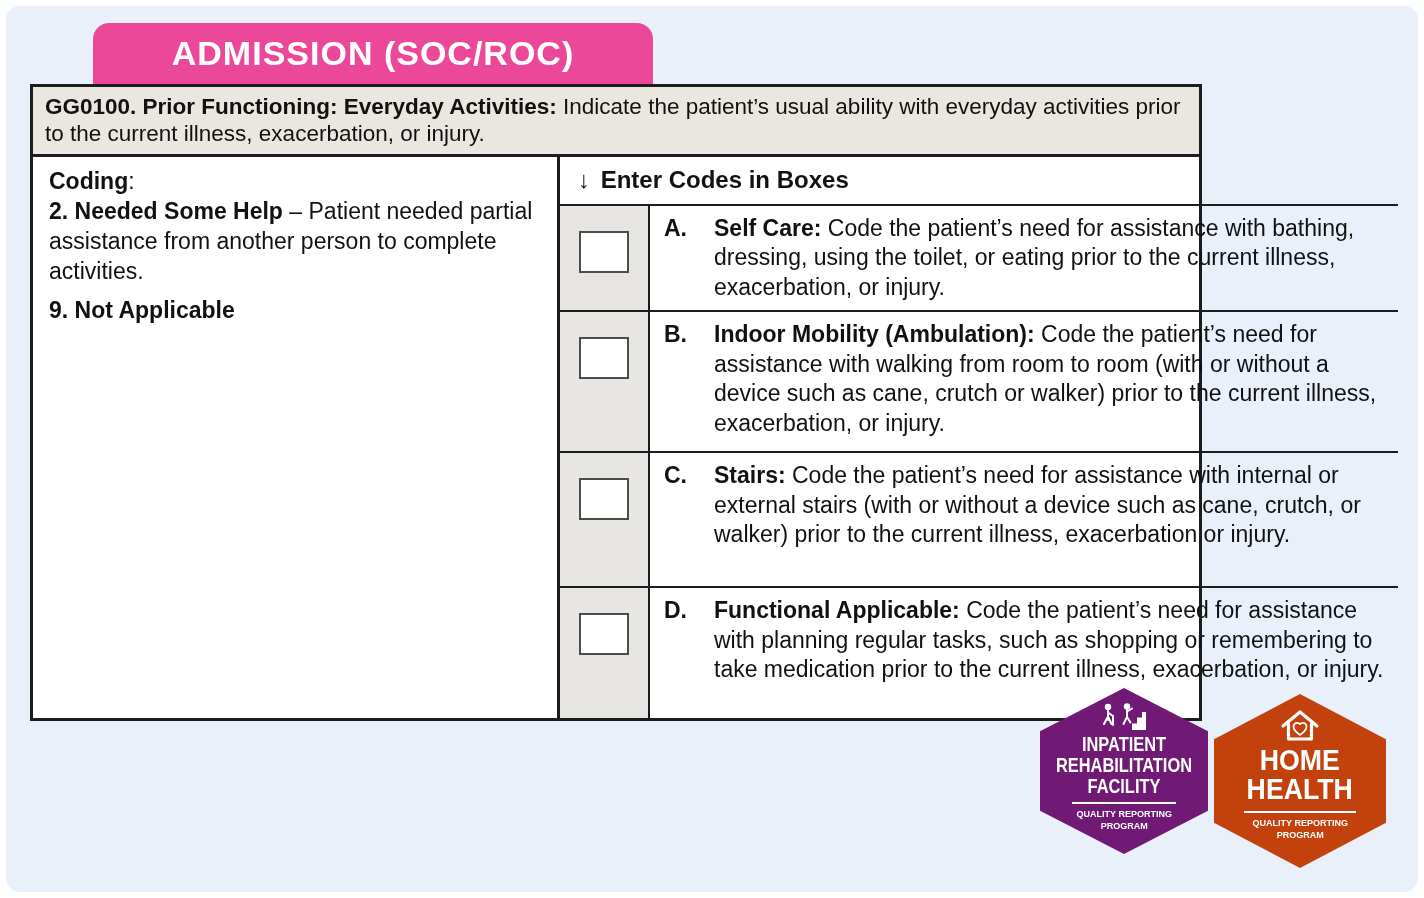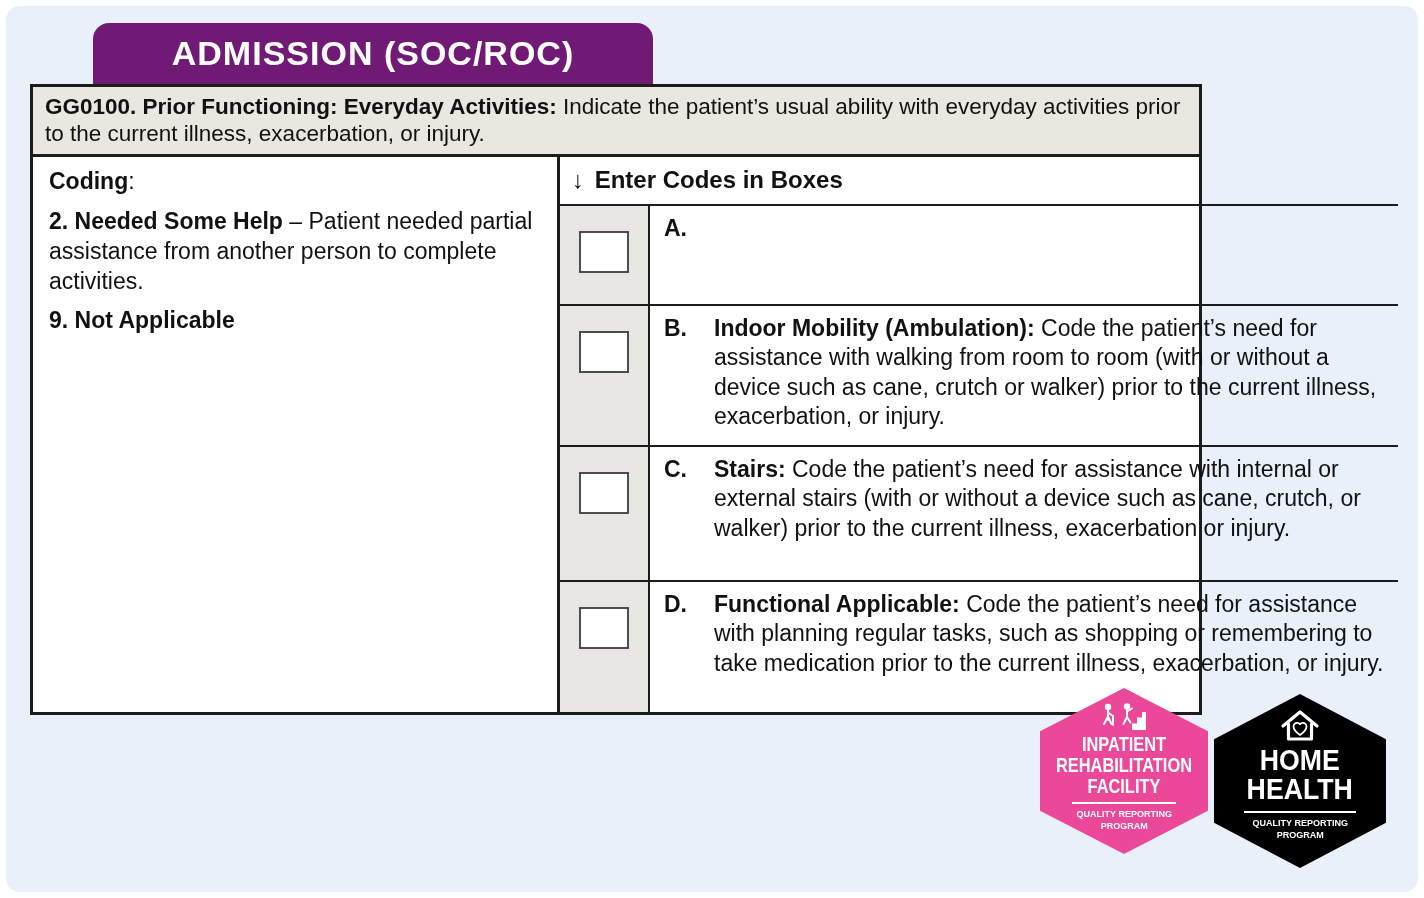--- a/index.html
+++ b/index.html
@@ -5,47 +5,47 @@
   * { box-sizing: border-box; }
   html,body { margin:0; padding:0; }
   body {
     width:1424px; height:898px; position:relative; background:#ffffff;
     font-family:"Liberation Sans", sans-serif; color:#111;
   }
   .panel { position:absolute; inset:6px; background:#e9f0f9; border-radius:14px; }
 
   .tab {
     position:absolute; left:93px; top:23px; width:560px; height:66px;
-    background:#701a75; border-radius:16px 16px 0 0;
+    background:#ec4899; border-radius:16px 16px 0 0;
     color:#fff; font-size:34px; font-weight:bold; letter-spacing:1px;
     text-align:center; line-height:60px;
   }
 
   .form {
     position:absolute; left:30px; top:84px; width:1172px;
     background:#fff; border:3px solid #1c1c1c;
   }
   .form-header {
     background:#e9e7e0; border-bottom:3px solid #1c1c1c;
     padding:6px 12px; font-size:22.5px; line-height:1.22;
   }
   .b { font-weight:bold; }
 
   .form-body { display:flex; align-items:stretch; }
 
   .coding-cell {
     width:527px; flex:0 0 527px; border-right:3px solid #1c1c1c;
     padding:8px 16px; font-size:23px; line-height:1.3;
   }
-  .coding-title { margin:2px 0 10px; }
+  .coding-title { margin:2px 0 0; }
   .copt { margin:0 0 10px; }
 
   .entry-cell { flex:1; display:flex; flex-direction:column; }
   .entry-header {
-    height:49px; padding:9px 10px 6px; font-size:24px; font-weight:bold;
+    height:49px; padding:9px 16px 6px; font-size:24px; font-weight:bold;
     border-bottom:2px solid #1c1c1c;
   }
   .arrow { font-weight:bold; padding:0 4px 0 2px; }
 
   .entry-row { display:flex; border-bottom:2px solid #1c1c1c; }
   .entry-row:last-child { border-bottom:none; }
   .row-a { min-height:100px; }
   .row-b { min-height:141px; }
   .row-c { min-height:135px; }
   .row-d { min-height:130px; }
@@ -54,22 +54,22 @@
   .codebox { width:50px; height:42px; background:#fff; border:2px solid #4c4c4c; margin:25px auto 0; }
 
   .entry-text { display:flex; padding:8px 8px 8px 14px; font-size:23px; line-height:1.28; }
   .letter { font-weight:bold; width:50px; flex:0 0 50px; }
   .desc { width:676px; }
 
   .badge {
     position:absolute; color:#fff; text-align:center;
     clip-path:polygon(50% 0, 100% 26%, 100% 74%, 50% 100%, 0 74%, 0 26%);
   }
-  .badge-irf { left:1040px; top:688px; width:168px; height:166px; background:#ec4899; }
-  .badge-hh  { left:1214px; top:694px; width:172px; height:174px; background:#000000; }
+  .badge-irf { left:1040px; top:688px; width:168px; height:166px; background:#701a75; }
+  .badge-hh  { left:1214px; top:694px; width:172px; height:174px; background:#c2410c; }
   .badge-inner { display:flex; flex-direction:column; align-items:center; padding-top:15px; }
   .badge-icon { margin-bottom:2px; }
   .badge-title { font-weight:bold; line-height:1.05; }
   .badge-irf .badge-title { font-size:20px; transform:scaleX(0.82); }
   .badge-hh  .badge-title { font-size:29px; transform:scaleX(0.92); line-height:1.0; margin-top:2px; }
   .badge-title span { display:block; }
   .badge-rule { height:2px; background:#fff; margin:5px 0 4px; }
   .badge-irf .badge-rule { width:104px; }
   .badge-hh  .badge-rule { width:112px; margin-top:7px; }
   .badge-sub { font-size:9.5px; font-weight:bold; line-height:1.3; transform:scaleX(0.95); }
@@ -110,20 +110,21 @@
         <span class="arrow">↓</span>
         <span>Enter Codes in Boxes</span>
       </div>
 
       <div class="entry-row row-a">
         <div class="codebox-cell">
           <div class="codebox"></div>
         </div>
         <div class="entry-text">
           <div class="letter">A.</div>
+          <div class="desc"><span class="b">Self Care:</span> <span>Code the patient’s need for assistance with bathing, dressing, using the toilet, or eating prior to the current illness, exacerbation, or injury.</span></div>
         </div>
       </div>
 
       <div class="entry-row row-b">
         <div class="codebox-cell">
           <div class="codebox"></div>
         </div>
         <div class="entry-text">
           <div class="letter">B.</div>
           <div class="desc"><span class="b">Indoor Mobility (Ambulation):</span> <span>Code the patient’s need for assistance with walking from room to room (with or without a device such as cane, crutch or walker) prior to the current illness, exacerbation, or injury.</span></div>

